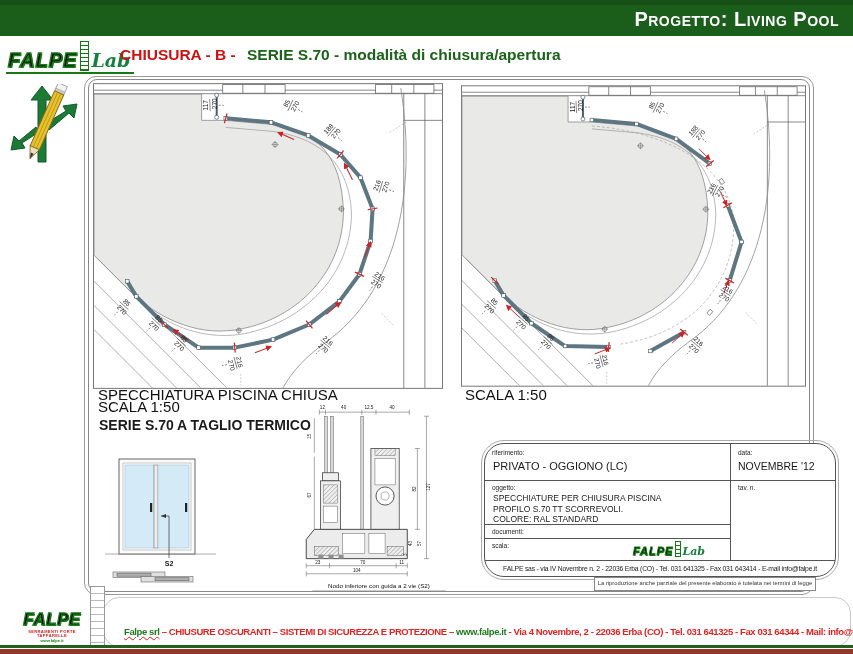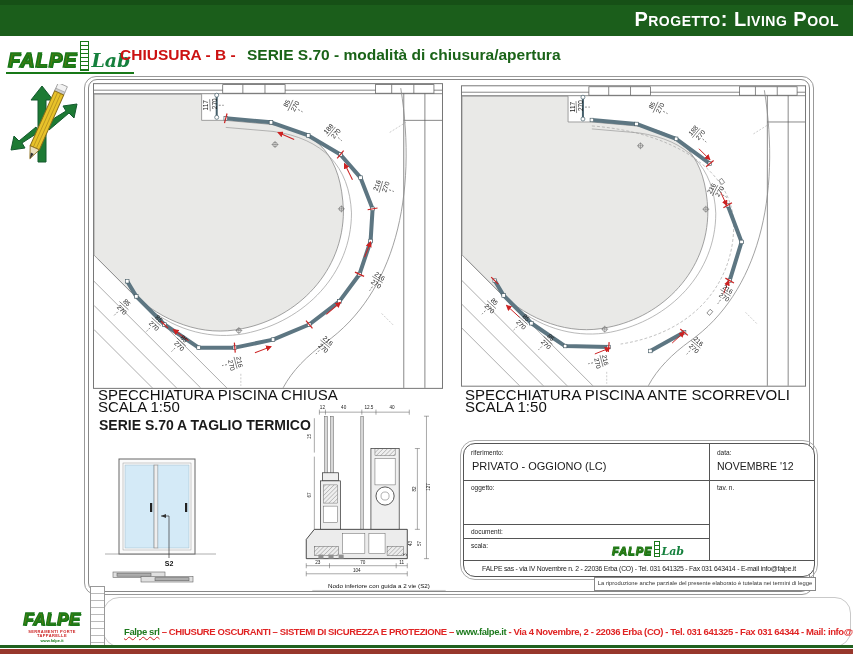--- a/index.html
+++ b/index.html
@@ -4,21 +4,21 @@
 <style>
   html,body{margin:0;padding:0;width:853px;height:654px;background:#fff;overflow:hidden;
     font-family:"Liberation Sans",sans-serif;position:relative}
   .abs{position:absolute}
   
   .topbar{left:0;top:0;width:853px;height:31px;background:#1b5e1b;border-top:5px solid #165016}
   .topbar span{display:block;text-align:right;margin-right:14px;line-height:29px;color:#fff;
     font-weight:bold;font-size:20px;font-variant:small-caps;letter-spacing:.5px}
   
   .logo{left:6px;top:41px;height:30px;border-bottom:2px solid #187818;padding:0 4px 1px 2px;white-space:nowrap}
-  .logo-falpe{font-weight:bold;font-style:italic;font-size:20px;color:#4d7c0f;
+  .logo-falpe{font-weight:bold;font-style:italic;font-size:20px;color:#000000;
     -webkit-text-stroke:1.6px #187818;text-shadow:1px 1px 0 #187818;letter-spacing:1px}
   .logo-ruler{display:inline-block;width:7px;height:28px;margin:0 2px -4px 3px;border:1px solid #187818;
     background:repeating-linear-gradient(180deg,#fff 0 3px,#187818 3px 4px)}
   .logo-lab{font-family:"DejaVu Serif",serif;font-style:italic;font-size:19px;color:#15803d;font-weight:bold}
   .slide-title{left:120px;top:46px;font-size:15.5px;font-weight:bold;white-space:nowrap}
   .t-red{color:#cc1111}.t-green{color:#1a6318;margin-left:7px}
   
   .sheet-outer{left:84px;top:76px;width:728px;height:517px;border:1px solid #999;border-radius:12px}
   .sheet-inner{left:88px;top:79px;width:720px;height:511px;border:1px solid #888;border-radius:9px}
   
@@ -65,21 +65,21 @@
   #section text.cap{font-size:6.2px;fill:#111}
   .dml{stroke:#555;stroke-width:.5}
   .gls{fill:#d8d8d8;stroke:#444;stroke-width:.4}
   .fr{fill:#efefef;stroke:#333;stroke-width:.7}
   .frin{fill:#fff;stroke:#555;stroke-width:.45}
   .trk{fill:#ececec;stroke:#222;stroke-width:.8}
   .cir{fill:#fff;stroke:#333;stroke-width:.8}
   .cir2{fill:none;stroke:#666;stroke-width:.5}
   .rib{fill:#909090}
   
-  .titleblock{left:463px;top:443px;width:350px;height:132px;border:1.2px solid #555;border-radius:12px;
+  .titleblock{left:484px;top:443px;width:350px;height:132px;border:1.2px solid #555;border-radius:20px;
     outline:1px solid #aaa;outline-offset:2px;background:#fff}
   .tb-hline,.tb-vline{position:absolute;background:#555}
   .tb-label{position:absolute;font-size:6.5px;color:#222}
   .tb-value{position:absolute;color:#1a1a1a}
   .tav-num{position:absolute;right:10px;top:44px;font-family:"DejaVu Serif",serif;font-weight:bold;
     font-size:54px;line-height:56px;color:#1d691d;-webkit-text-stroke:.5px #0f3f0f}
   .tav-suffix{font-size:19px;-webkit-text-stroke:.3px #0f3f0f}
   .tb-address{position:absolute;left:0;top:117px;width:350px;text-align:center;font-size:6.8px;
     letter-spacing:-.2px;color:#222;line-height:15px}
   .logo-mini{position:absolute;left:148px;top:97px;white-space:nowrap}
@@ -420,21 +420,20 @@
         <line class="dimext" x1="0" x2="0" y1="9" y2="14"></line>
       </g>
     </g>
 </svg>
 
 <div class="abs caption" style="left:98px;top:389px">
   <div>SPECCHIATURA PISCINA CHIUSA</div>
   <div>SCALA 1:50</div>
 </div>
 <div class="abs caption" style="left:465px;top:389px">
-  <div>SPECCHIATURA PISCINA ANTE SCORREVOLI</div>
   <div>SCALA 1:50</div>
 </div>
 
 <div class="abs vetrata">
   <div>SERIE S.70 A TAGLIO TERMICO</div>
 </div>
 
 <svg id="door" class="abs" viewBox="0 0 115 130">
   <line class="gline" x1="2" y1="99" x2="113" y2="99"></line>
   <rect class="dframe" x="16" y="4" width="76" height="95"></rect>
@@ -538,20 +537,25 @@
   <div class="tb-hline" style="left:0;top:36px;width:350px;height:1px"></div>
   <div class="tb-hline" style="left:0;top:80px;width:245px;height:1px"></div>
   <div class="tb-hline" style="left:0;top:94px;width:245px;height:1px"></div>
   <div class="tb-hline" style="left:0;top:116px;width:350px;height:1px"></div>
   <div class="tb-vline" style="left:245px;top:0;width:1px;height:116px"></div>
   <div class="tb-label" style="left:7px;top:5px">riferimento:</div>
   <div class="tb-value" style="left:8px;top:16px;font-size:11px">PRIVATO - OGGIONO (LC)</div>
   <div class="tb-label" style="left:253px;top:5px">data:</div>
   <div class="tb-value" style="left:253px;top:16px;font-size:10.5px">NOVEMBRE '12</div>
   <div class="tb-label" style="left:7px;top:40px">oggetto:</div>
+  <div class="tb-value" style="left:8px;top:49px;font-size:8.5px;line-height:10.5px">
+    <div>SPECCHIATURE PER CHIUSURA PISCINA</div>
+    <div>PROFILO S.70 TT SCORREVOLI.</div>
+    <div>COLORE: RAL STANDARD</div>
+  </div>
   <div class="tb-label" style="left:7px;top:84px">documenti:</div>
   <div class="tb-label" style="left:7px;top:98px">scala:</div>
   <div class="logo-mini">
     <span class="logo-falpe">FALPE</span><span class="logo-ruler"></span><span class="logo-lab">Lab</span>
   </div>
   <div class="tb-label" style="left:253px;top:40px">tav. n.</div>
   <div class="tb-address">FALPE sas - via IV Novembre n. 2 - 22036 Erba (CO) - Tel. 031 641325 - Fax 031 643414 - E-mail info@falpe.it</div>
 </div>
 <div class="abs copyright">La riproduzione anche parziale del presente elaborato è tutelata nei termini di legge</div>
 

